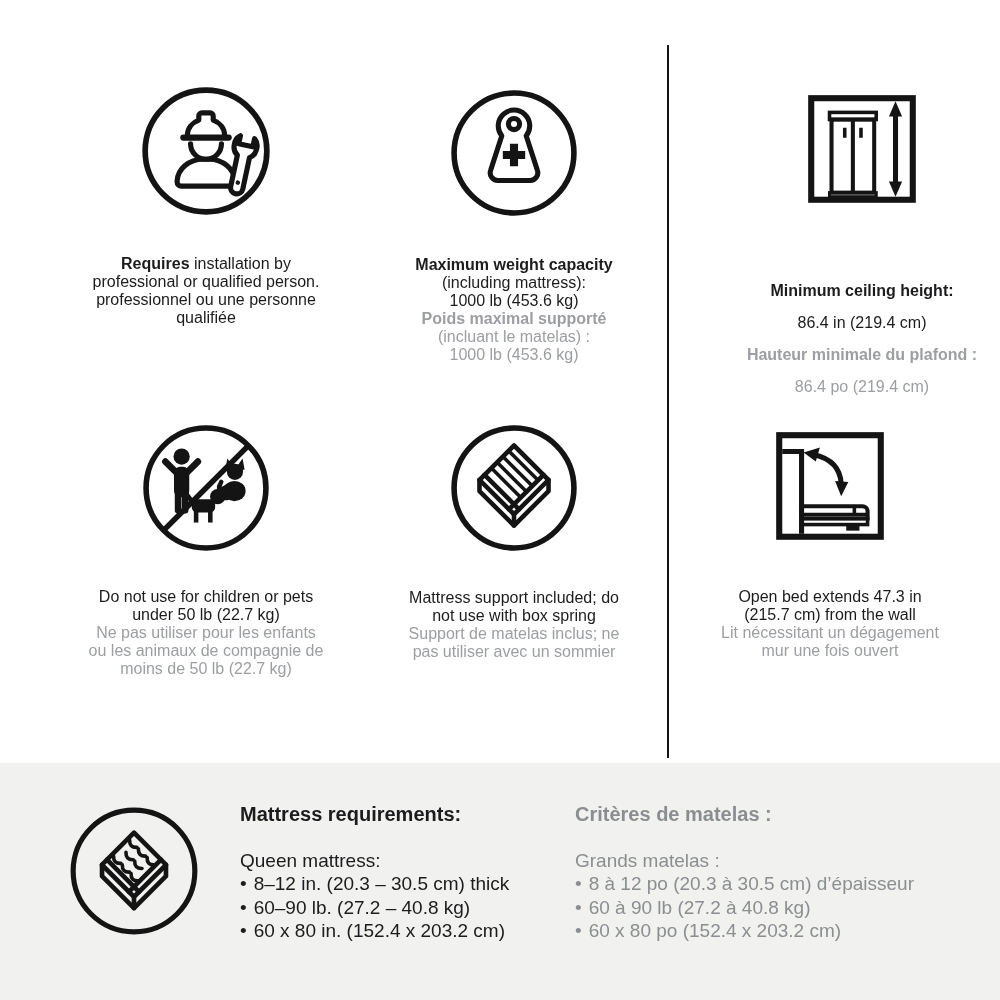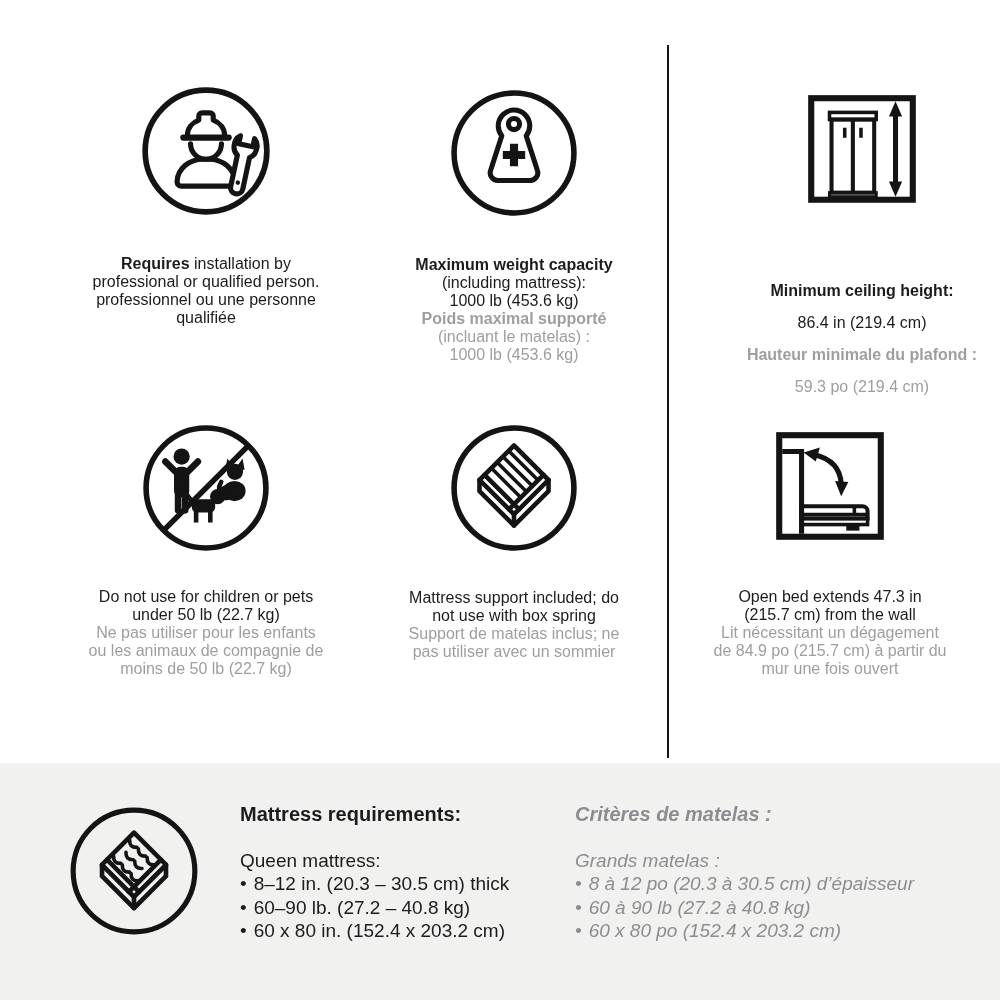--- a/index.html
+++ b/index.html
@@ -90,21 +90,21 @@
         <path d="M97,29 V95" stroke-width="5"></path>
       </g>
       <polygon points="97,15 90.5,30 103.5,30" fill="#141414"></polygon>
       <polygon points="97,109 90.5,94 103.5,94" fill="#141414"></polygon>
     </svg>
     <p class="txt mt">
       </p>
       <div class="b">Minimum ceiling height:</div>
       <div>86.4 in (219.4 cm)</div>
       <div class="gray b">Hauteur minimale du plafond :</div>
-      <div class="gray">59.3 po (219.4 cm)</div>
+      <div class="gray">86.4 po (219.4 cm)</div>
     <p></p>
   </section>
 
   <section class="cell" style="left:45px;top:423px;width:322px;">
     <svg class="icon" width="130" height="130" viewBox="0 0 128 128">
       <g fill="none" stroke="#141414" stroke-width="5.5">
         <circle cx="64" cy="64" r="59"></circle>
         <path d="M105,23 L23,105"></path>
       </g>
       <g fill="#141414">
@@ -173,21 +173,20 @@
       <rect x="80" y="100" width="13" height="6" fill="#141414"></rect>
       <path d="M48,31 Q74,37 75,60" fill="none" stroke="#141414" stroke-width="5"></path>
       <polygon points="38,29 54,24 50,38" fill="#141414"></polygon>
       <polygon points="75,72 69,57 82,58" fill="#141414"></polygon>
     </svg>
     <p class="txt" style="margin-top:16px;">
       </p>
       <div>Open bed extends 47.3 in</div>
       <div>(215.7 cm) from the wall</div>
       <div class="gray">Lit nécessitant un dégagement</div>
-      <div class="gray">de 84.9 po (215.7 cm) à partir du</div>
       <div class="gray">mur une fois ouvert</div>
     <p></p>
   </section>
 
   <div class="panel">
     <svg class="icon" style="position:absolute;left:68px;top:42px;" width="132" height="132" viewBox="0 0 128 128">
       <circle cx="64" cy="64" r="59" fill="none" stroke="#141414" stroke-width="5"></circle>
       <path d="M33,58 V69 L64,100 L95,69 V58" fill="none" stroke="#141414" stroke-width="4.5"></path>
       <path d="M64,89 V100" fill="none" stroke="#141414" stroke-width="4.5"></path>
       <g transform="rotate(45 64 58)" fill="none" stroke="#141414" stroke-width="4.5">
@@ -204,21 +203,21 @@
     <div class="block" style="left:240px;top:40px;width:310px;">
       <div class="hdr">Mattress requirements:</div>
       <div>Queen mattress:</div>
       <ul>
         <li>8–12 in. (20.3 – 30.5 cm) thick</li>
         <li>60–90 lb. (27.2 – 40.8 kg)</li>
         <li>60 x 80 in. (152.4 x 203.2 cm)</li>
       </ul>
     </div>
 
-    <div class="block graydk" style="left:575px;top:40px;width:400px;font-style:italic;">
+    <div class="block graydk" style="left:575px;top:40px;width:400px;">
       <div class="hdr">Critères de matelas :</div>
       <div>Grands matelas :</div>
       <ul>
         <li>8 à 12 po (20.3 à 30.5 cm) d’épaisseur</li>
         <li>60 à 90 lb (27.2 à 40.8 kg)</li>
         <li>60 x 80 po (152.4 x 203.2 cm)</li>
       </ul>
     </div>
   </div>
 

